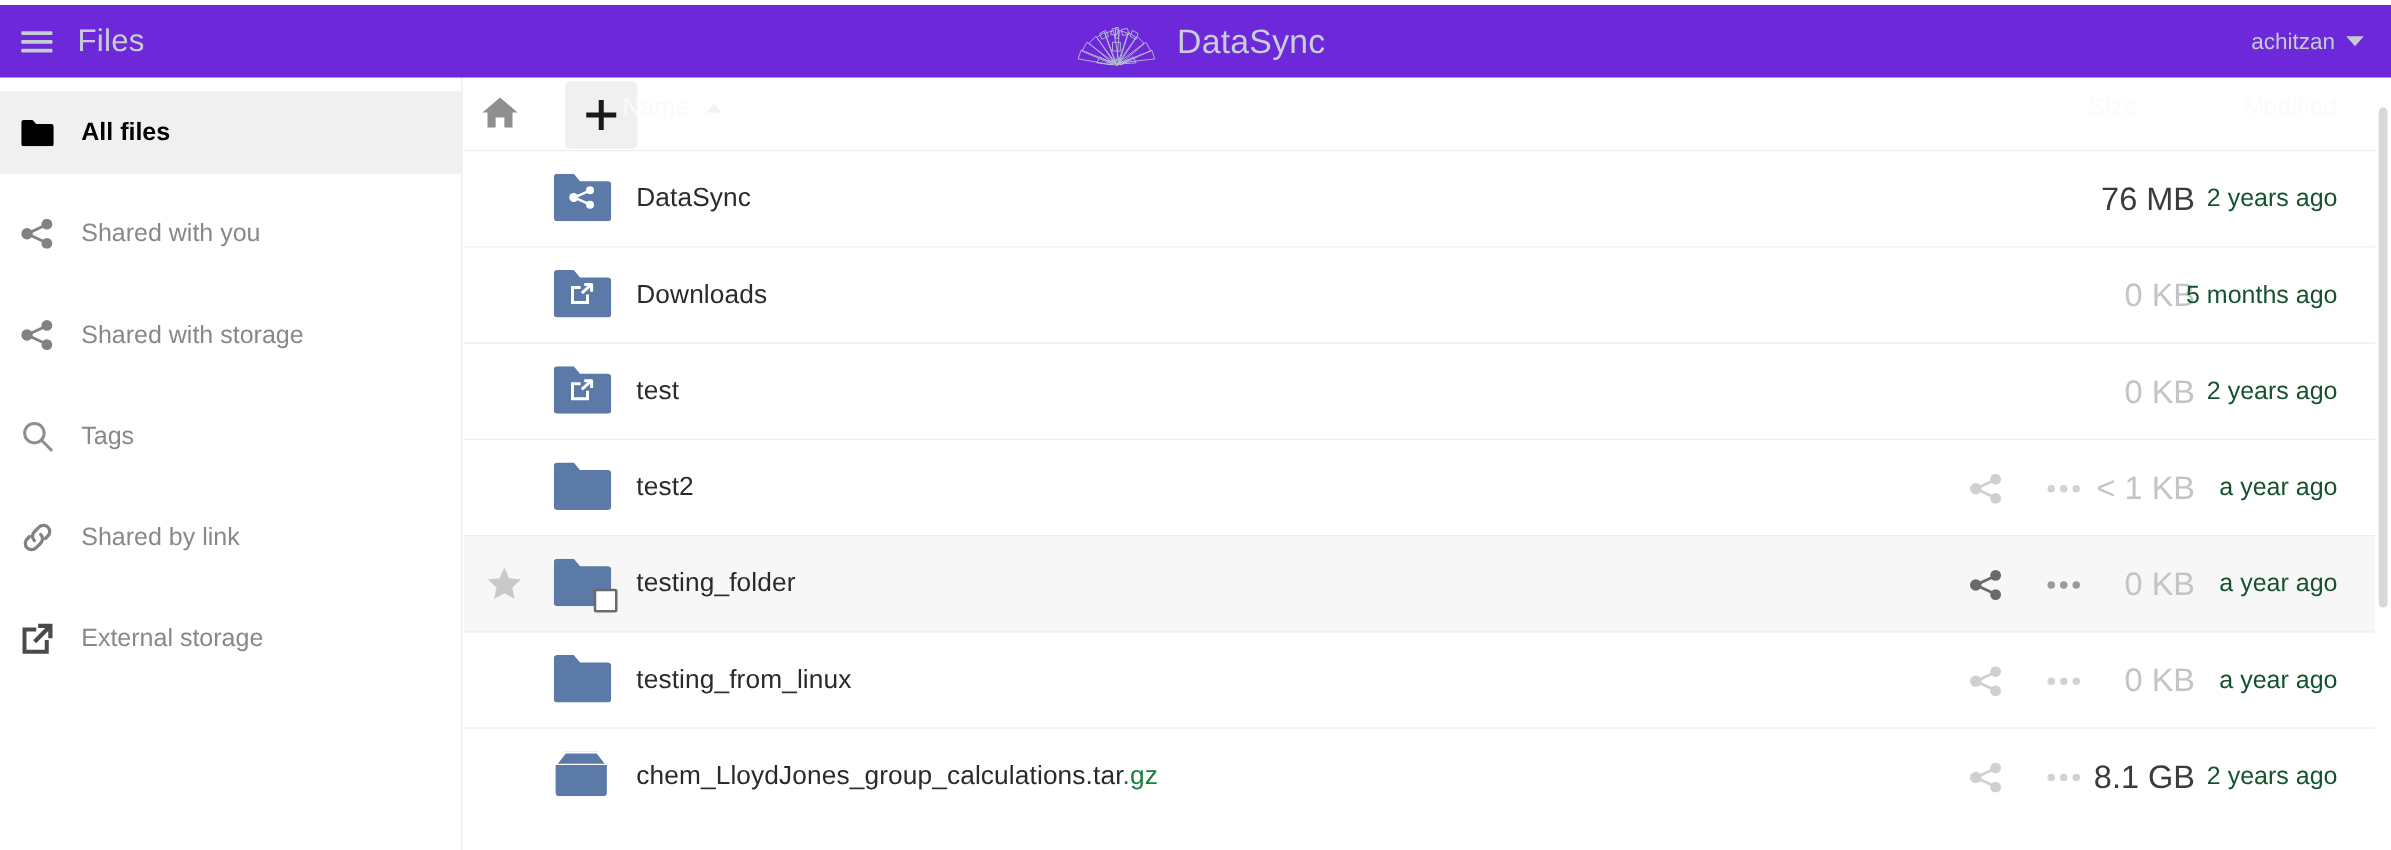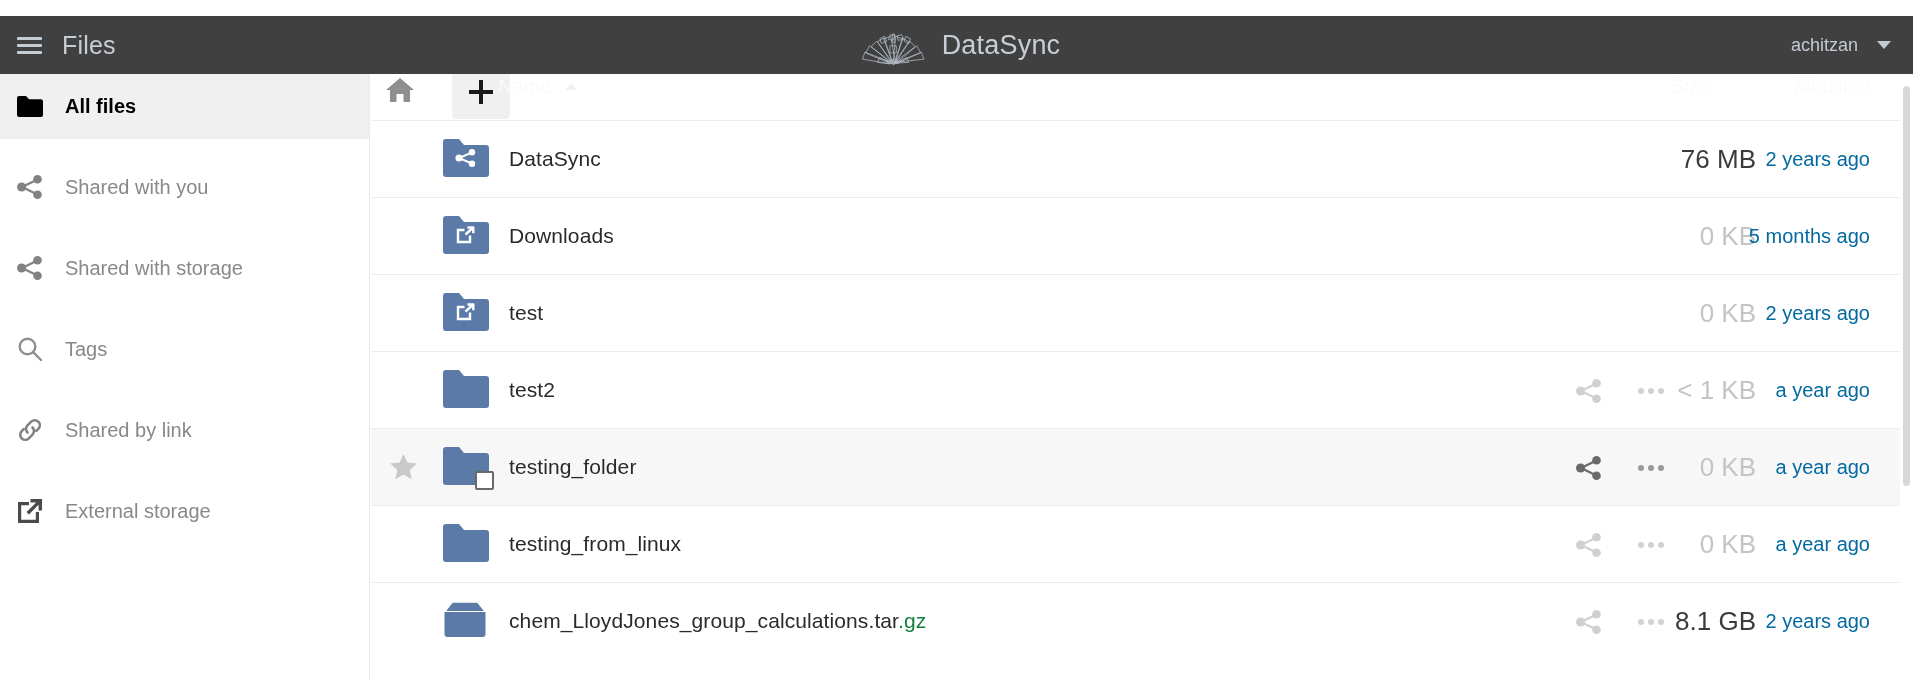--- a/index.html
+++ b/index.html
@@ -9,24 +9,24 @@
     height: 680px;
     overflow: hidden;
     background: #ffffff;
     font-family: "Liberation Sans", sans-serif;
     -webkit-font-smoothing: antialiased;
   }
 
   
   #app-header {
     position: absolute;
-    top: 16px; left: 0;
+    top: 4px; left: 0;
     width: 1913px;
     height: 58px;
-    background: #404040;
+    background: #6d28d9;
     display: flex;
     align-items: center;
     z-index: 40;
   }
 
   #hamburger-button {
     width: 58px;
     height: 58px;
     display: flex;
     align-items: center;
@@ -71,21 +71,21 @@
   }
   #brand-logo-icon { width: 80px; height: 44px; display: block; }
 
   #user-menu {
     position: absolute;
     right: 22px;
     top: 0;
     height: 58px;
     display: flex;
     align-items: center;
-    gap: 19px;
+    gap: 9px;
     cursor: pointer;
   }
   #user-menu .uname {
     color: #c3cad3;
     font-size: 18px;
     white-space: nowrap;
   }
   #user-menu .caret {
     width: 0; height: 0;
     border-left: 7px solid transparent;
@@ -274,21 +274,21 @@
     white-space: nowrap;
   }
   .row-size.strong { color: #3b3b3b; }
 
   .row-modified {
     position: absolute;
     right: 43px;
     top: 0; height: 77px;
     display: flex; align-items: center;
     font-size: 20px;
-    color: #0369a1;
+    color: #14532d;
     white-space: nowrap;
   }
 
   
   .folder-wrap { position: relative; width: 46px; height: 40px; }
   .folder-checkbox {
     position: absolute;
     right: -5px; bottom: -3px;
     width: 19px; height: 19px;
     background: #ffffff;

